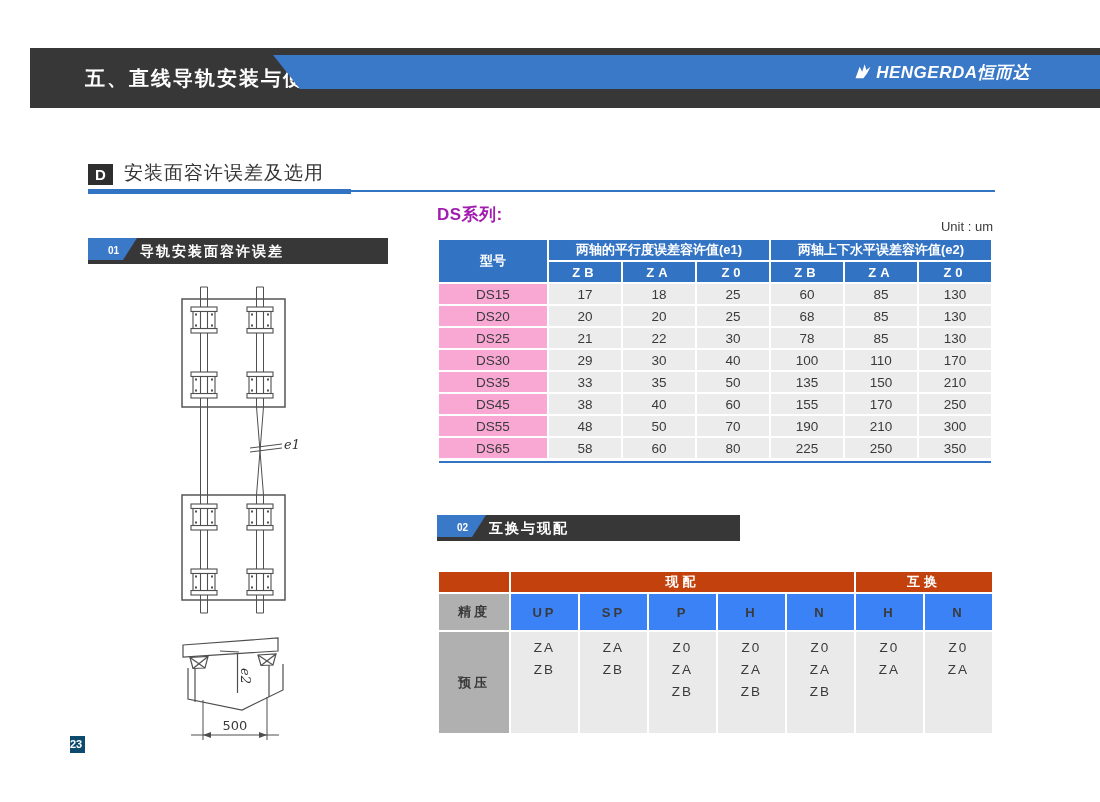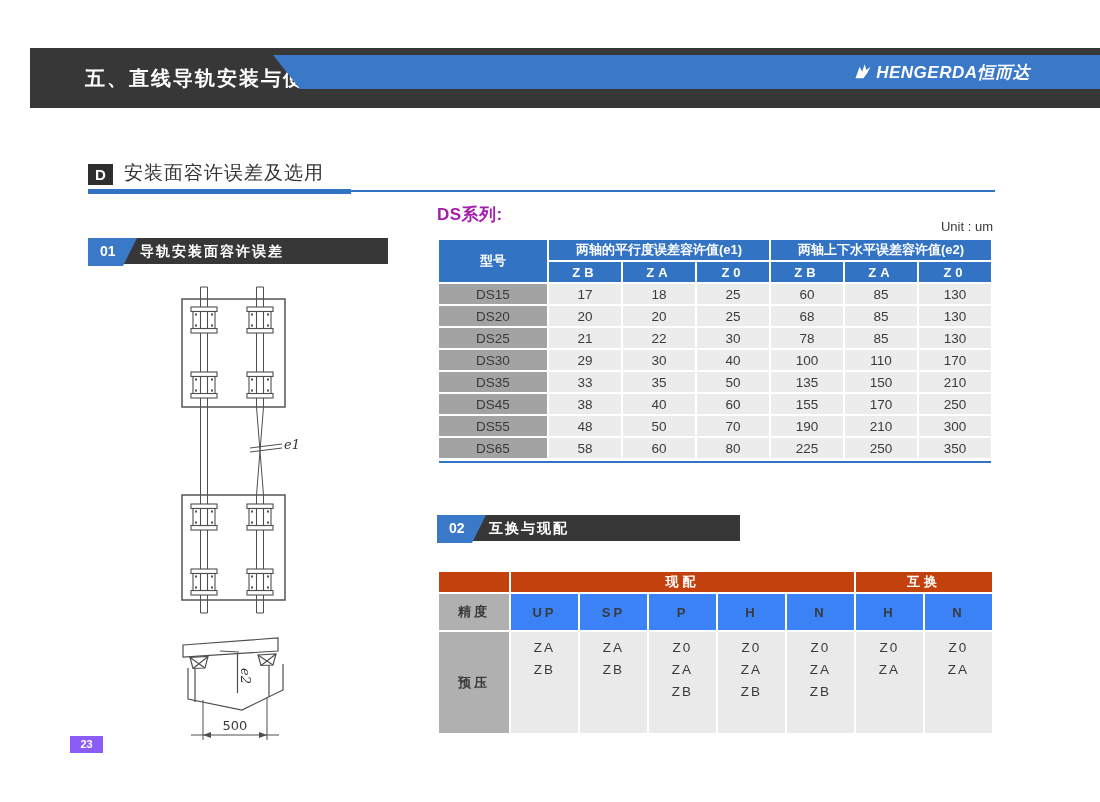--- a/index.html
+++ b/index.html
@@ -23,51 +23,51 @@
   .d-badge{left:88px;top:164px;width:25px;height:21px;background:#2e2e2e;color:#fff;
     font-size:15px;font-weight:bold;text-align:center;line-height:21px;}
   .d-title{left:124px;top:160px;font-size:19px;font-weight:normal;color:#333;letter-spacing:1px;}
   .rule-thick{left:88px;top:189px;width:263px;height:5px;background:#3373c4;}
   .rule-thin{left:351px;top:190px;width:644px;height:2px;background:#3373c4;}
 
   
   .label-bar{position:absolute;background:#373737;height:26px;}
   #bar01{left:88px;top:238px;width:300px;}
   #bar02{left:437px;top:515px;width:303px;}
-  .label-badge{position:absolute;left:0;top:0;width:49px;height:28px;background:#3a78c8;
+  .label-badge{position:absolute;left:0;top:0;width:49px;height:22px;background:#3a78c8;
     clip-path:polygon(0 0,100% 0,calc(100% - 14px) 100%,0 100%);
-    color:#fff;font-weight:bold;font-size:14px;line-height:26px;padding-left:12px;box-sizing:border-box;}
+    color:#fff;font-weight:bold;font-size:10px;line-height:26px;padding-left:20px;box-sizing:border-box;}
   .label-title{position:absolute;left:52px;top:0;line-height:26px;color:#fff;
     font-size:14px;font-weight:bold;letter-spacing:2px;white-space:nowrap;}
 
   
   .ds-heading{left:437px;top:203px;font-size:17px;font-weight:bold;color:#a21caf;letter-spacing:.5px;}
   .unit-label{left:880px;top:219px;width:113px;text-align:right;font-size:13px;color:#3a3a3a;}
 
   
   table{border-collapse:separate;border-spacing:2px;table-layout:fixed;}
   td{padding:0;text-align:center;vertical-align:middle;overflow:hidden;}
   .ds-table{left:437px;top:238px;}
   .ds-table td{height:20px;}
   .blue-h{background:#3373c4;color:#fff;font-size:13px;font-weight:bold;}
   .sub{letter-spacing:4px;}
   #ds-rows td{background:#ececec;font-size:13.5px;color:#3a3a3a;}
-  #ds-rows td.model-col{background:#a3a3a3;}
+  #ds-rows td.model-col{background:#f9a8d4;}
   .ds-underline{left:439px;top:461px;width:552px;height:2px;background:#3373c4;}
 
   .match-table{left:437px;top:570px;}
   .m-blue{background:#c2410c;color:#fff;font-weight:bold;font-size:13px;letter-spacing:4px;height:20px;}
   .m-gray{background:#3b82f6;color:#3a3a3a;font-weight:bold;font-size:13px;letter-spacing:3px;height:36px;}
   .m-gray-head{background:#b0b0b0;color:#3a3a3a;font-weight:bold;font-size:13px;letter-spacing:3px;}
   .value-stack{background:#eaeaea;vertical-align:top;padding-top:5px;line-height:22px;
     font-size:13.5px;letter-spacing:2px;white-space:pre-line;color:#3a3a3a;height:96px;}
 
   
-  .page-num{left:70px;top:736px;width:33px;height:17px;background:#8b5cf6;color:#fff;
-    font-size:11px;font-weight:bold;text-align:center;line-height:17px;}
+  .page-num{left:70px;top:736px;width:15px;height:17px;background:#0c4a6e;color:#fff;
+    font-size:11px;font-weight:bold;line-height:17px;}
 
   
   .diagram{left:150px;top:280px;}
   .diagram text{font-family:"DejaVu Serif","Liberation Serif",serif;font-style:italic;
     font-size:13px;fill:#333;}
   .diagram text.dim{font-family:"DejaVu Sans","Liberation Sans",sans-serif;
     font-style:normal;font-size:13px;fill:#3a3a3a;}
 </style>
 </head>
 <body>

